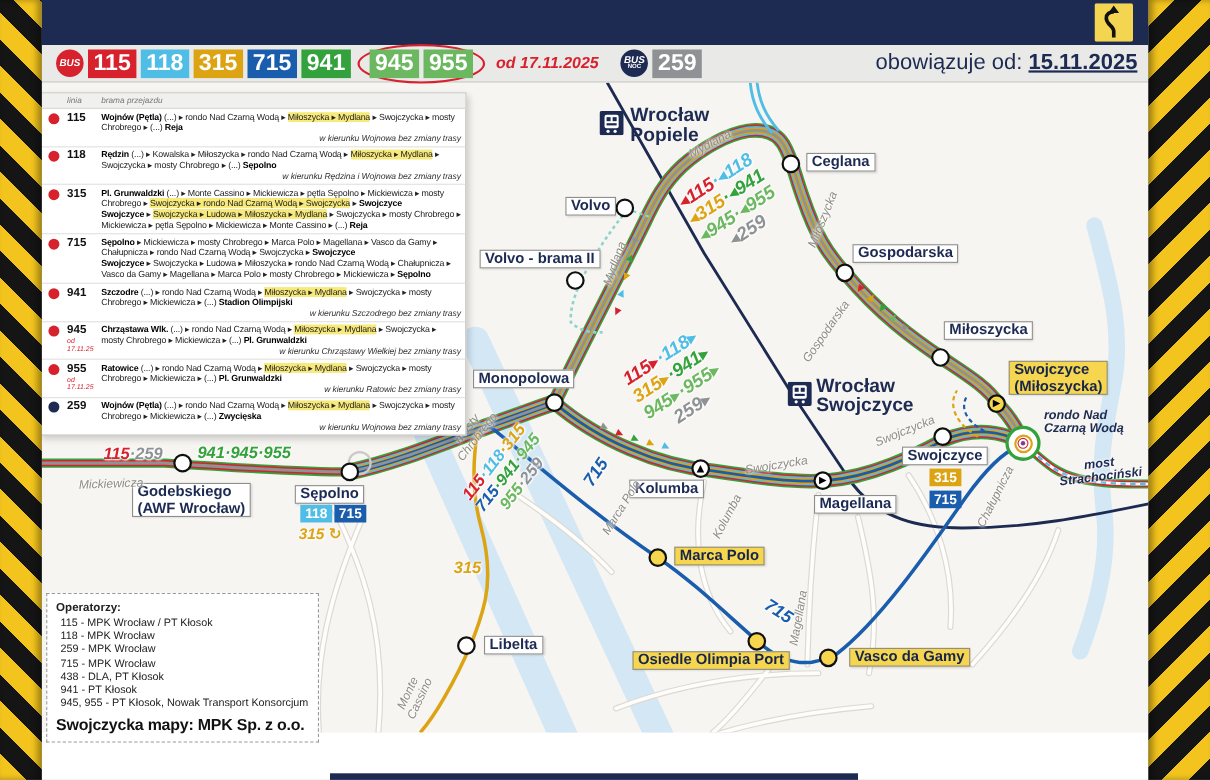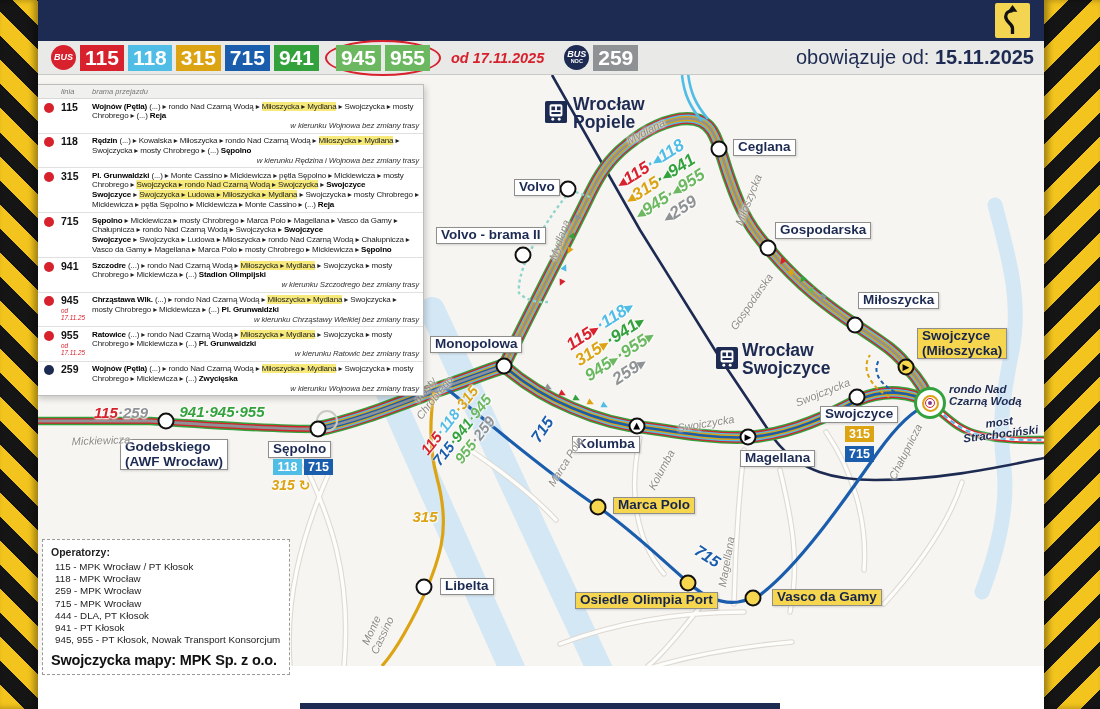--- a/index.html
+++ b/index.html
@@ -14,21 +14,21 @@
   #title{color:#fff;font-size:27px;font-weight:bold;padding-left:16px;letter-spacing:-.3px;}
   #detour-sign{position:absolute;right:14px;top:3px;width:35px;height:35px;}
   #strip{position:absolute;left:38px;top:41px;width:1006px;height:34px;background:#e9e9e7;border-bottom:1px solid #c9c9c6;z-index:30;display:flex;align-items:center;gap:4px;padding-left:13px;box-sizing:border-box;}
   .badge{height:26px;line-height:26px;padding:0 5px;min-width:34px;text-align:center;color:#fff;font-weight:bold;font-size:21px;display:inline-block;box-sizing:border-box;}
   .roundel{width:25px;height:25px;border-radius:50%;background:var(--c-red);color:#fff;font-weight:bold;font-style:italic;display:flex;align-items:center;justify-content:center;font-size:9px;flex-direction:column;line-height:1;}
   .roundel.night{background:var(--c-navy);margin-left:10px;}
   .roundel .t2{font-size:5.5px;font-style:normal;}
   #ellipse-wrap{border:2.5px solid var(--c-red);border-radius:50%;padding:3px 9px;display:flex;gap:4px;align-items:center;margin-left:2px;}
   #od-note{color:var(--c-red);font-style:italic;font-weight:bold;font-size:14.5px;margin:0 6px;}
   #valid{margin-left:auto;padding-right:10px;color:var(--c-navy);font-size:20px;}
-  #valid .vd{font-weight:bold;}
+  #valid .vd{font-weight:bold;text-decoration:underline;}
   
   #map-bg{position:absolute;left:38px;top:75px;width:1006px;height:591px;background:var(--c-mapbg);z-index:1;}
   #map-art{position:absolute;left:0;top:0;z-index:2;pointer-events:none;}
   #map-overlay{position:absolute;left:0;top:0;width:1100px;height:709px;z-index:3;pointer-events:none;}
   .river{stroke:var(--c-river);fill:none;stroke-linecap:round;}
   .rail{stroke:var(--c-navy);stroke-width:2.6;fill:none;}
   .stc{stroke:#ddd8d1;stroke-width:5.5;fill:none;stroke-linecap:round;}
   .stw{stroke:#fdfdfb;stroke-width:3.4;fill:none;stroke-linecap:round;}
   .sg{stroke:var(--c-green);fill:none;stroke-linejoin:round;}
   .sr{stroke:var(--c-red);fill:none;stroke-linejoin:round;}
@@ -260,21 +260,21 @@
       <div class="maplabel" style="left: 440px; top: 578px;">
         <div>Libelta</div>
       </div>
       <div class="rondo" style="left: 930px; top: 403px;">
         <i class="r2" style="display:flex;align-items:center;justify-content:center">
           <i class="r3" style="display:flex;align-items:center;justify-content:center">
             <i class="r4"></i>
           </i>
         </i>
       </div>
-      <div class="maplabel plain" style="left: 945px; top: 383px;">
+      <div class="maplabel plain" style="left: 945px; top: 372px;">
         <div>rondo Nad</div>
         <div>Czarną Wodą</div>
       </div>
       <div class="streetlabel" style="left: 646px; top: 132px; transform: translate(-50%, -50%) rotate(-28deg);">
         <div>Mydlana</div>
       </div>
       <div class="streetlabel" style="left: 560px; top: 240px; transform: translate(-50%, -50%) rotate(-70deg);">
         <div>Mydlana</div>
       </div>
       <div class="streetlabel" style="left: 749px; top: 200px; transform: translate(-50%, -50%) rotate(-68deg);">
@@ -450,21 +450,21 @@
       </div>
   </div>
 
   <div id="operators">
     <div id="op-title">Operatorzy:</div>
     <div id="op-lines">
         <div class="opline">115 - MPK Wrocław / PT Kłosok</div>
         <div class="opline">118 - MPK Wrocław</div>
         <div class="opline">259 - MPK Wrocław</div>
         <div class="opline">715 - MPK Wrocław</div>
-        <div class="opline">444 - DLA, PT Kłosok</div>
+        <div class="opline">438 - DLA, PT Kłosok</div>
         <div class="opline">941 - PT Kłosok</div>
         <div class="opline">945, 955 - PT Kłosok, Nowak Transport Konsorcjum</div>
       </div>
     <div id="op-footer">Swojczycka mapy: MPK Sp. z o.o.</div>
   </div>
 
   <div id="bottom-sliver"></div>
 
   <div id="topbar">
     <svg id="detour-sign" viewBox="0 0 36 36">

